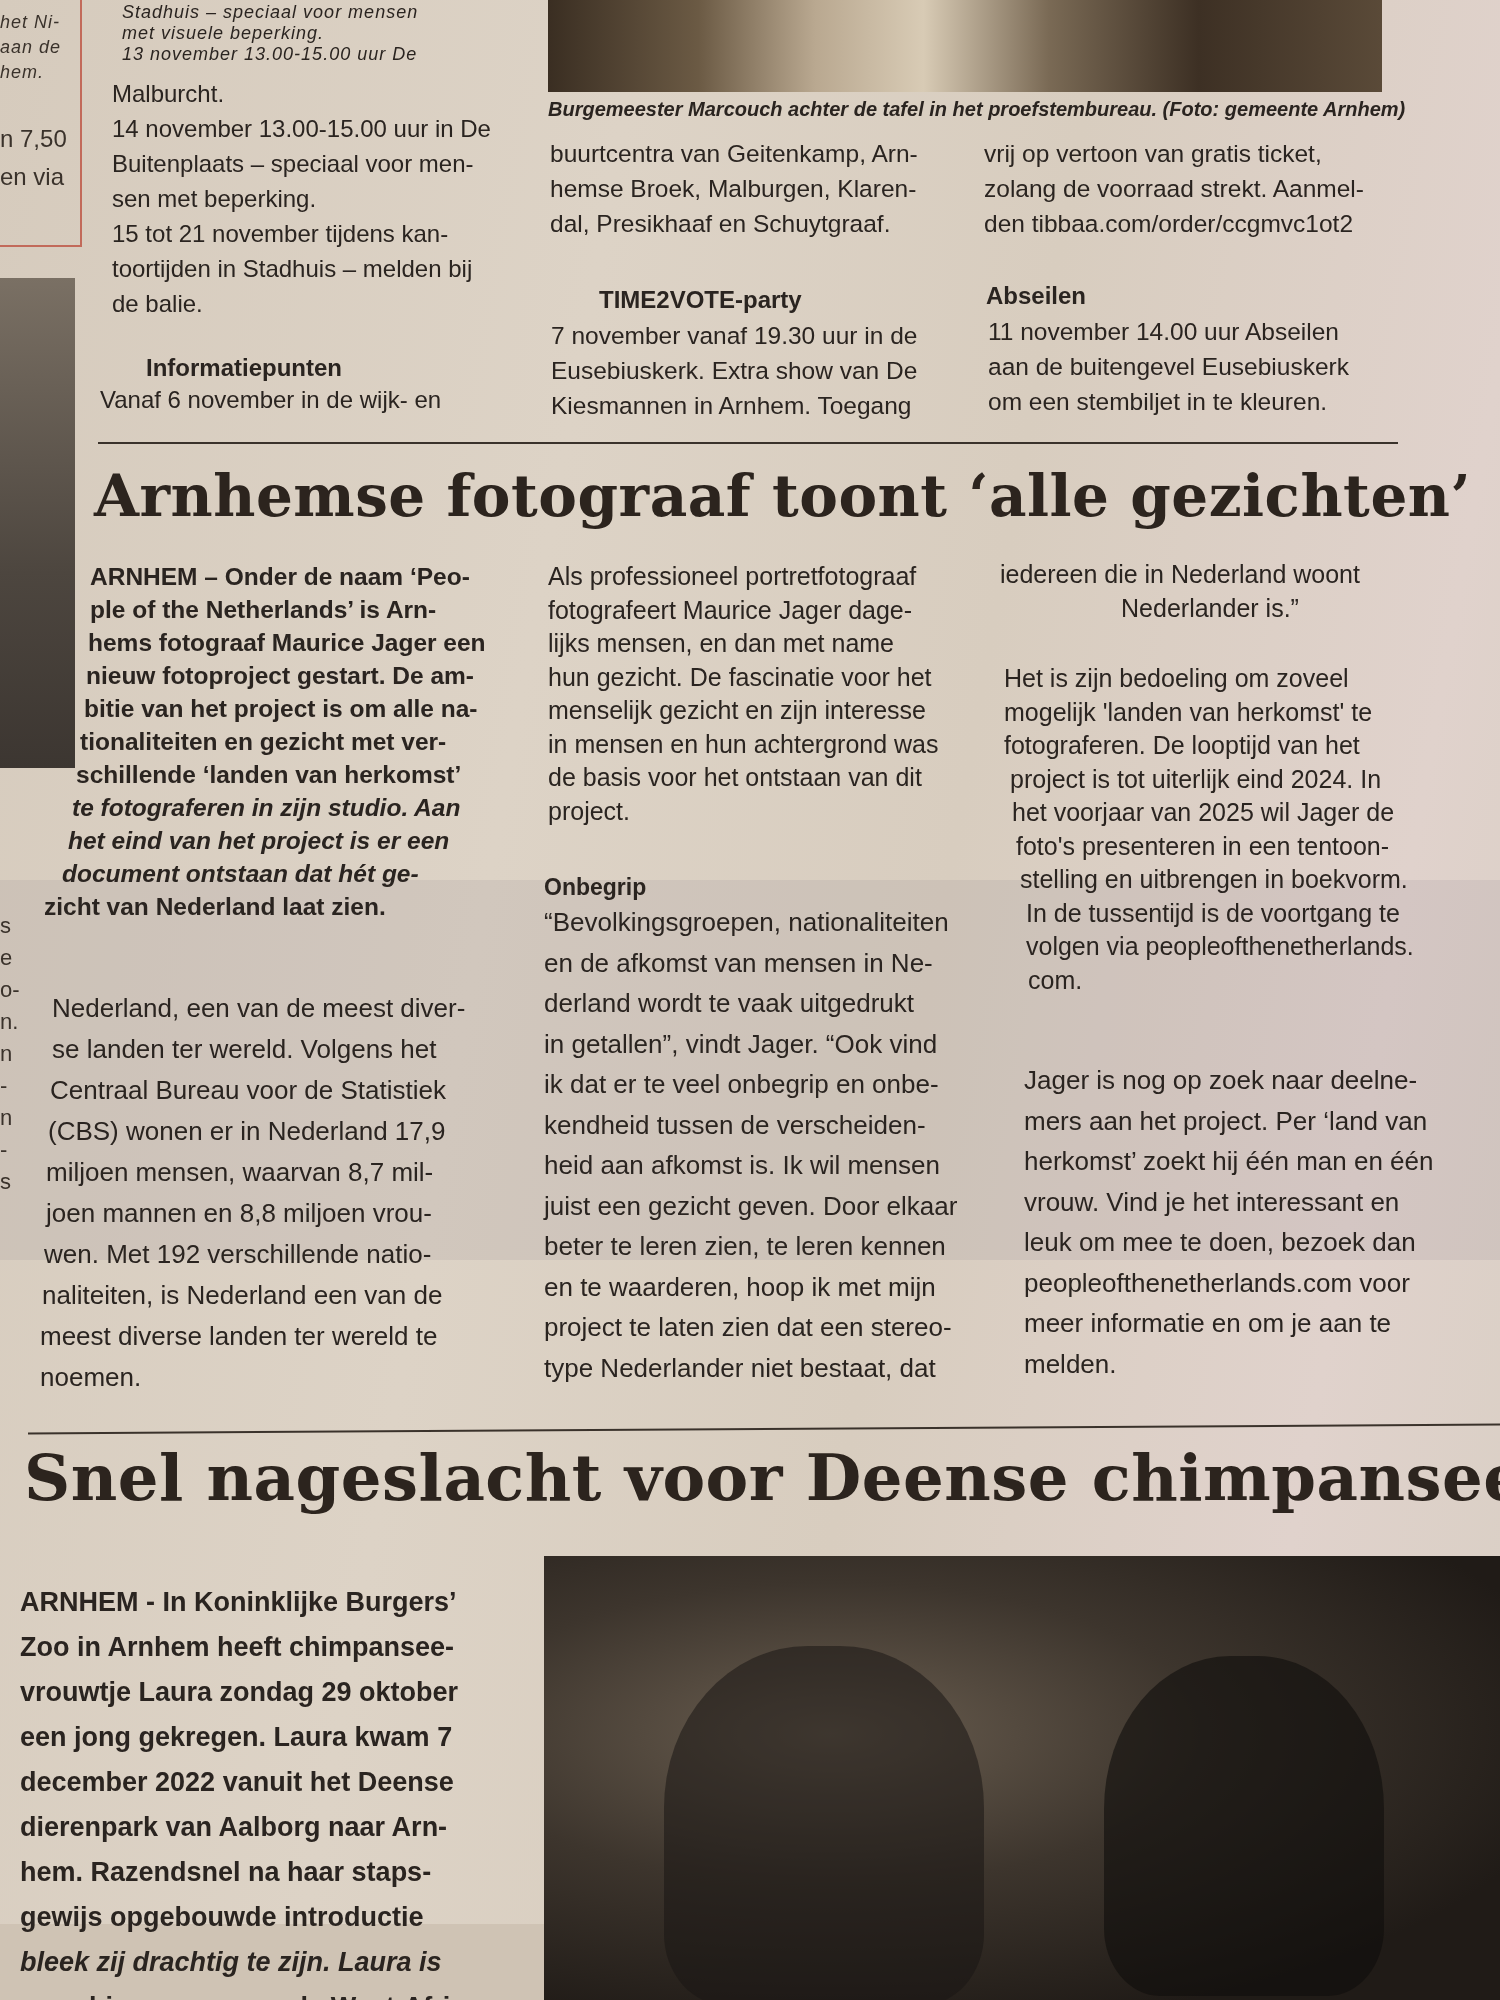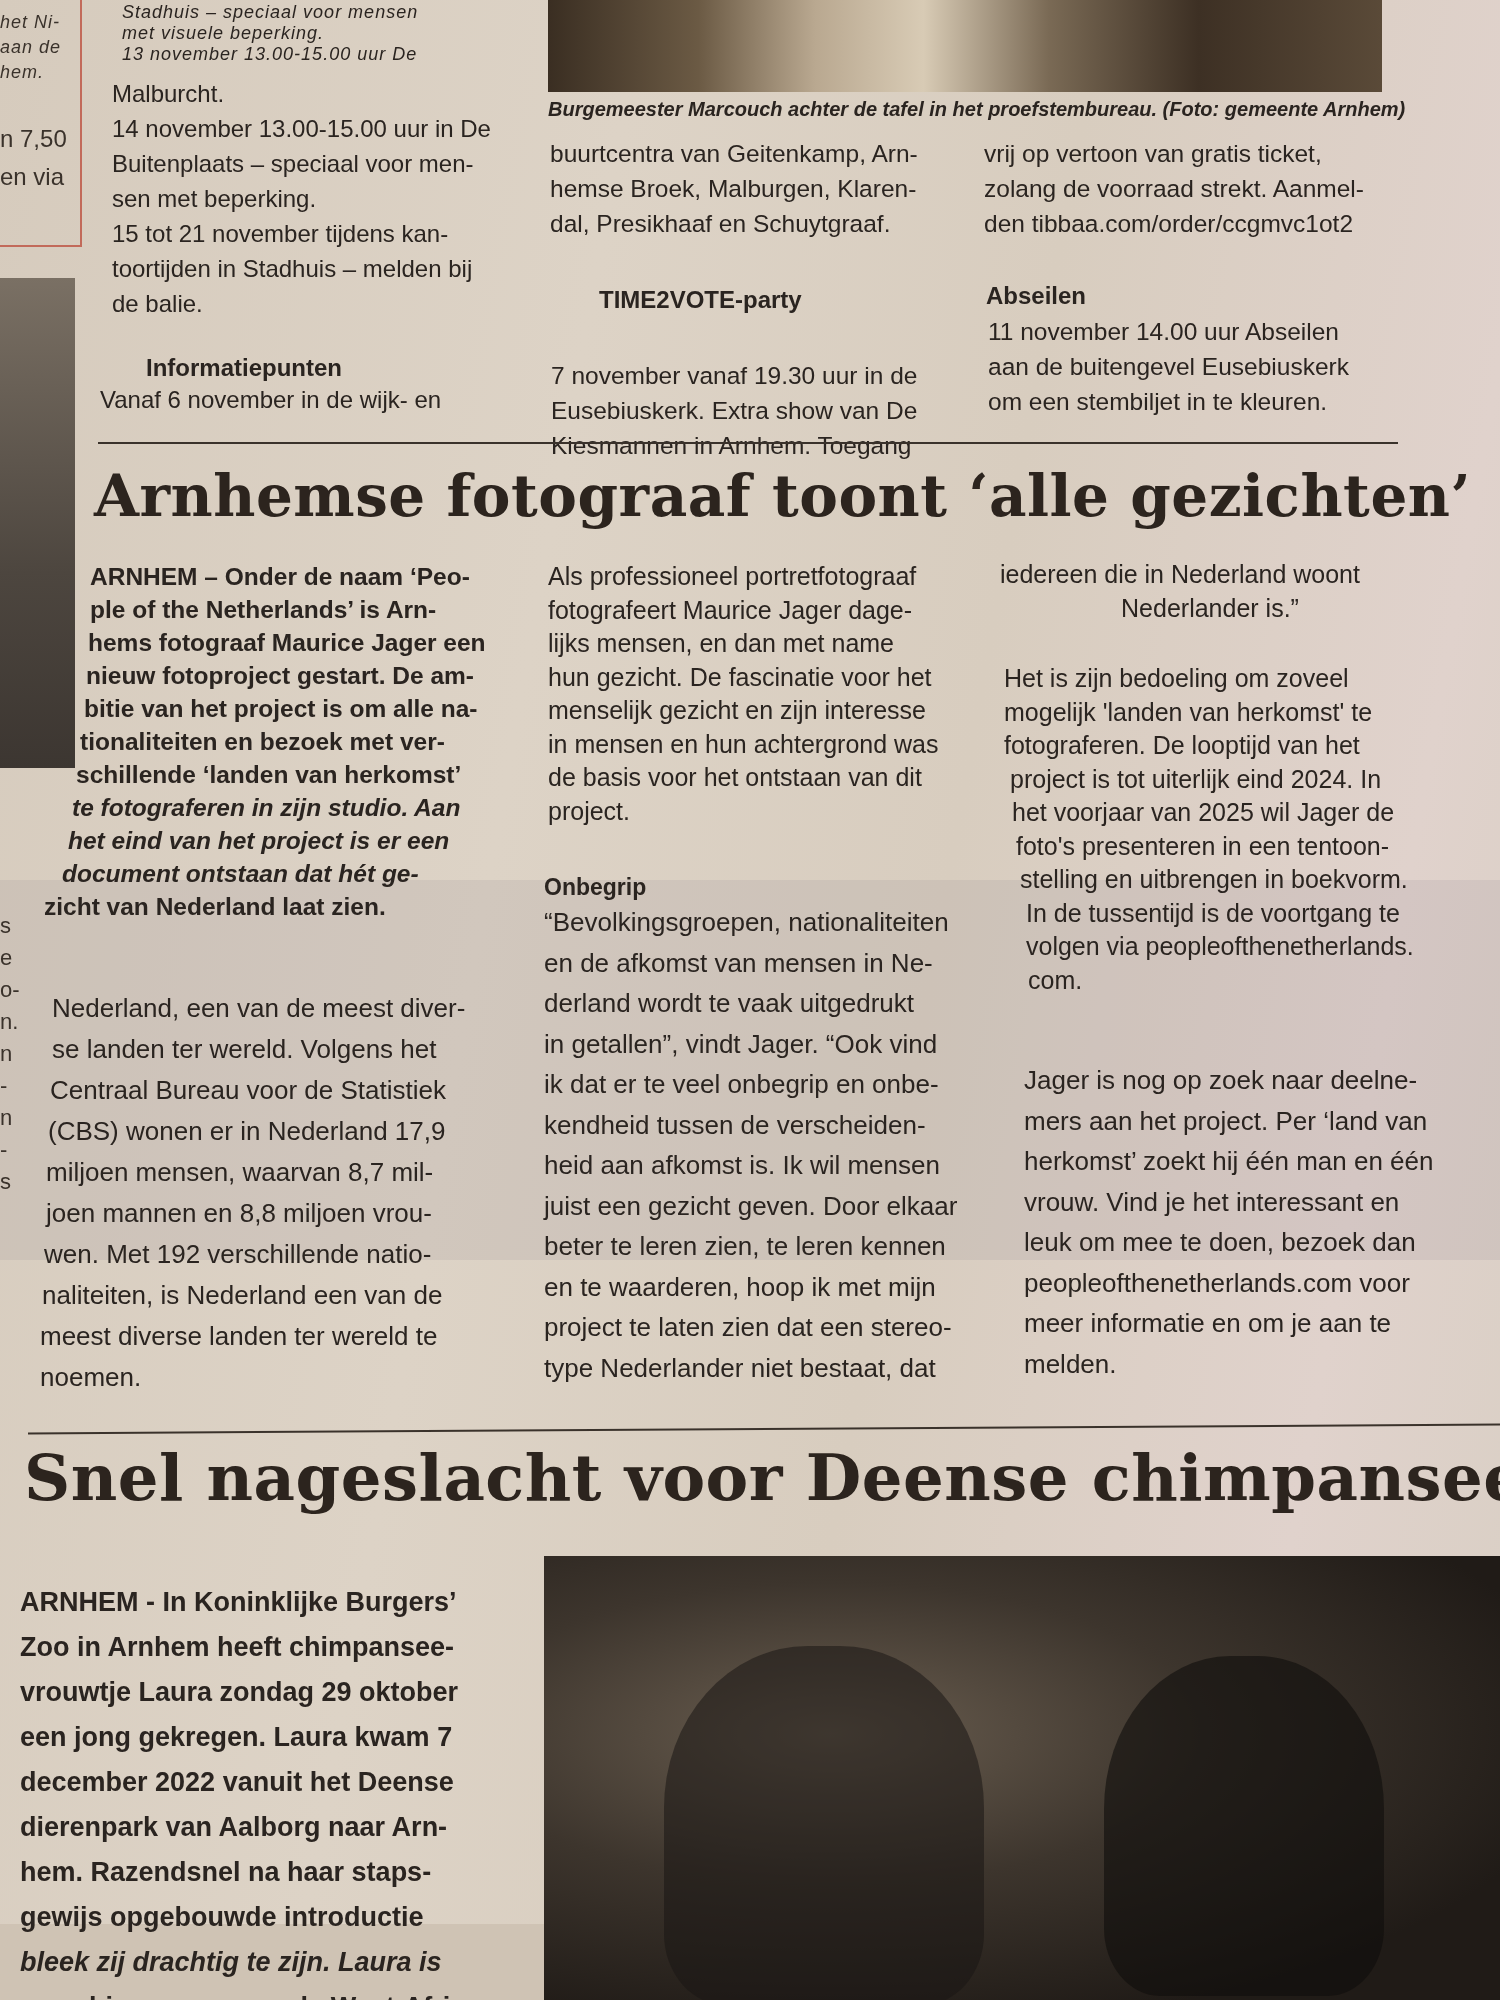--- a/index.html
+++ b/index.html
@@ -94,21 +94,21 @@
 
   <div class="abs photo-top"></div>
   <div class="abs caption" style="left:548px;top:98px;">Burgemeester Marcouch achter de tafel in het proefstembureau. (Foto: gemeente Arnhem)</div>
 
   <div class="abs" style="left:550px;top:136px;width:420px;font-size:24.5px;line-height:35px;">
     <div>buurtcentra van Geitenkamp, Arn-</div>
     <div>hemse Broek, Malburgen, Klaren-</div>
     <div>dal, Presikhaaf en Schuytgraaf.</div>
   </div>
   <div class="abs col-head" style="left:551px;top:286px;margin-left:48px;">TIME2VOTE-party</div>
-  <div class="abs" style="left:551px;top:318px;width:420px;font-size:24.5px;line-height:35px;margin-top:40px;">
+  <div class="abs" style="left:551px;top:318px;width:420px;font-size:24.5px;line-height:35px;">
     <div>7 november vanaf 19.30 uur in de</div>
     <div>Eusebiuskerk. Extra show van De</div>
     <div>Kiesmannen in Arnhem. Toegang</div>
   </div>
 
   <div class="abs" style="left:984px;top:136px;width:410px;font-size:24.5px;line-height:35px;">
     <div>vrij op vertoon van gratis ticket,</div>
     <div>zolang de voorraad strekt. Aanmel-</div>
     <div>den tibbaa.com/order/ccgmvc1ot2</div>
   </div>
@@ -122,21 +122,21 @@
   <div class="rule" style="left:98px;top:442px;width:1300px;"></div>
 
   <div class="abs headline" style="left:94px;top:462px;">Arnhemse fotograaf toont ‘alle gezichten’</div>
 
   <div class="abs lead" style="left:60px;top:560px;width:450px;">
     <div style="padding-left:30px">ARNHEM – Onder de naam ‘Peo-</div>
     <div style="padding-left:30px">ple of the Netherlands’ is Arn-</div>
     <div style="padding-left:28px">hems fotograaf Maurice Jager een</div>
     <div style="padding-left:26px">nieuw fotoproject gestart. De am-</div>
     <div style="padding-left:24px">bitie van het project is om alle na-</div>
-    <div style="padding-left:20px">tionaliteiten en bezoek met ver-</div>
+    <div style="padding-left:20px">tionaliteiten en gezicht met ver-</div>
     <div style="padding-left:16px">schillende ‘landen van herkomst’</div>
     <div style="padding-left:12px;font-style:italic">te fotograferen in zijn studio. Aan</div>
     <div style="padding-left:8px;font-style:italic">het eind van het project is er een</div>
     <div style="padding-left:2px;font-style:italic">document ontstaan dat hét ge-</div>
     <div style="margin-left:-16px">zicht van Nederland laat zien.</div>
   </div>
 
   <div class="abs body-txt" style="left:40px;top:988px;width:470px;line-height:41px;font-size:26px;">
     <div style="padding-left:12px">Nederland, een van de meest diver-</div>
     <div style="padding-left:12px">se landen ter wereld. Volgens het</div>

